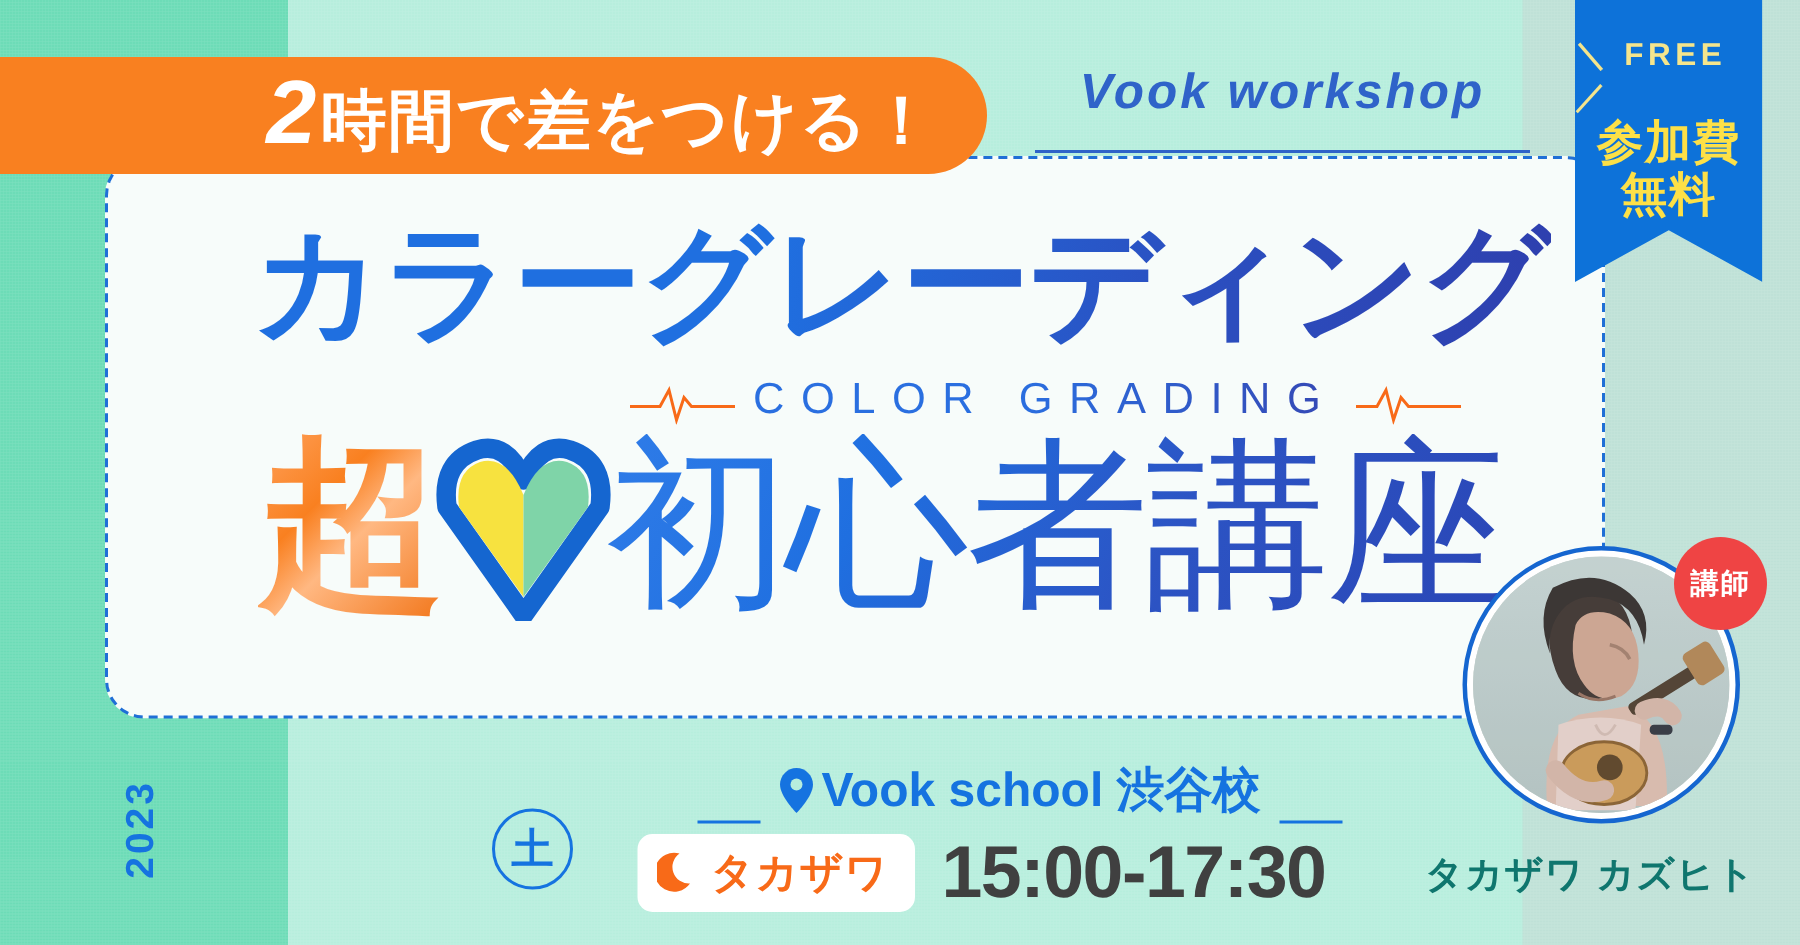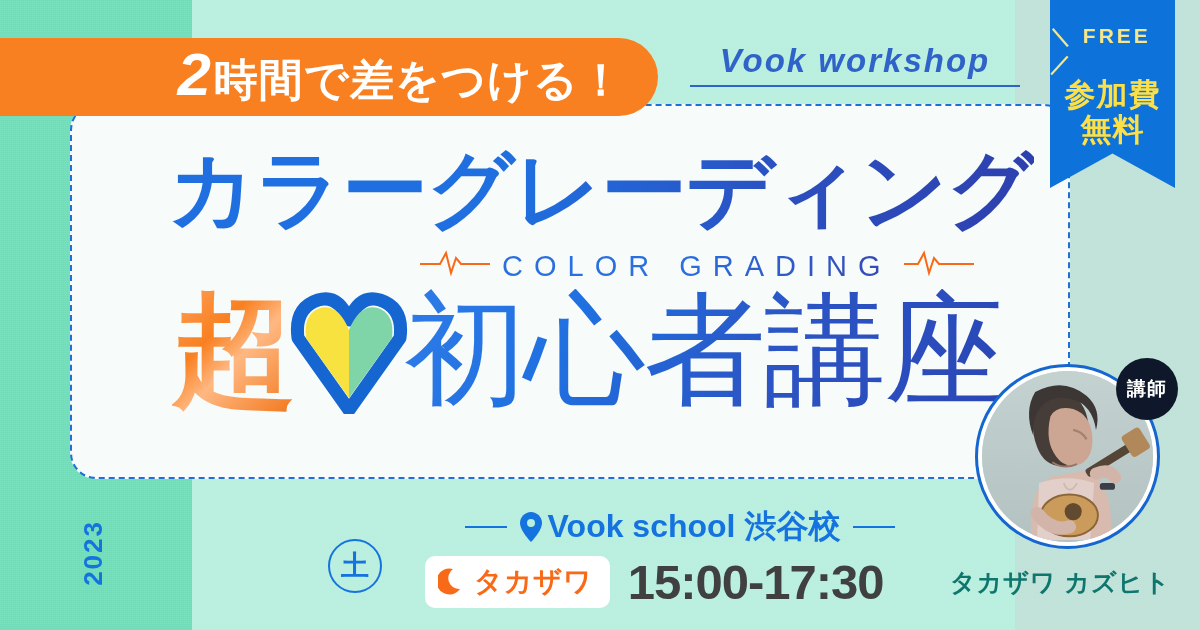--- a/index.html
+++ b/index.html
@@ -29,42 +29,42 @@
         background:#f98020;border-radius:0 40px 40px 0;
         display:flex;align-items:center;justify-content:flex-end;
         padding-right:34px;box-sizing:border-box;}
   .pill-text{color:#fff;font-size:44px;font-weight:bold;letter-spacing:1px;
              white-space:nowrap;}
   .pill-num{font-size:60px;font-style:italic;font-weight:bold;line-height:1;
             margin-right:2px;}
 
   
   .ws{position:absolute;left:690px;top:42px;width:330px;
-      border-bottom:2px solid #2e63c8;padding-bottom:5px;text-align:center;}
+      border-bottom:2px solid #2e63c8;padding-bottom:20px;text-align:center;}
   .ws span{color:#2f63c9;font-size:33px;font-style:italic;font-weight:bold;
            letter-spacing:2px;}
 
   
   .ribbon{position:absolute;left:1050px;top:-4px;width:125px;height:192px;
           background:#0d72d9;
           clip-path:polygon(0 0,100% 0,100% 100%,50% 82%,0 100%);
           display:flex;flex-direction:column;align-items:center;
           padding-top:26px;box-sizing:border-box;}
   .ribbon .free{color:#f5e58c;font-size:21px;font-weight:bold;letter-spacing:3px;}
   .ribbon .jp{color:#fde047;font-size:31px;font-weight:bold;line-height:1.12;
               letter-spacing:1px;}
 
   
   .title{position:absolute;left:168px;top:146px;font-size:86px;font-weight:bold;
          letter-spacing:-1px;line-height:1;white-space:nowrap;
          background:linear-gradient(100deg,#1f6fe0 0%,#1f6fe0 40%,#2b4fc0 72%,#2e3fae 100%);
          -webkit-background-clip:text;background-clip:text;color:transparent;}
 
   
-  .cg{position:absolute;left:420px;top:250px;display:flex;align-items:flex-start;gap:12px;}
+  .cg{position:absolute;left:420px;top:250px;display:flex;align-items:flex-end;gap:12px;}
   .cg-text{font-size:29px;font-weight:500;letter-spacing:11px;
     background:linear-gradient(90deg,#2a6fe0 0%,#2a6fe0 45%,#3548b4 100%);
     -webkit-background-clip:text;background-clip:text;color:transparent;}
   .wave{display:block;}
 
   
   .line2{position:absolute;left:172px;top:286px;display:flex;align-items:center;}
   .cho{font-size:124px;font-weight:bold;line-height:1;
     background:linear-gradient(135deg,#ffa25c 0%,#f98020 35%,#ffb882 55%,#f2761a 100%);
     -webkit-background-clip:text;background-clip:text;color:transparent;}
@@ -73,38 +73,38 @@
     background:linear-gradient(120deg,#2f7ce8 0%,#1f6fe0 30%,#2c54c4 62%,#2a46b6 100%);
     -webkit-background-clip:text;background-clip:text;color:transparent;}
 
   
   .teacher{position:absolute;left:975px;top:364px;width:185px;height:185px;}
   .photo-ring{position:absolute;inset:0;border-radius:50%;border:3px solid #1566d0;
               background:#fff;padding:4px;box-sizing:border-box;}
   .photo{width:100%;height:100%;border-radius:50%;overflow:hidden;position:relative;
          background:#c9d4cf;}
   .badge{position:absolute;right:-18px;top:-6px;width:62px;height:62px;border-radius:50%;
-         background:#0f172a;color:#fff;font-size:19px;font-weight:bold;
+         background:#ef4444;color:#fff;font-size:19px;font-weight:bold;
          display:flex;align-items:center;justify-content:center;letter-spacing:1px;z-index:4;}
   .tname{position:absolute;left:950px;top:566px;width:240px;text-align:left;
          color:#0f766e;font-size:25px;font-weight:bold;letter-spacing:1px;}
 
   
   .year{position:absolute;left:78px;top:520px;color:#1573e0;font-size:26px;
         font-weight:bold;letter-spacing:2px;
         writing-mode:vertical-rl;transform:rotate(180deg);}
   .bigdate{position:absolute;left:108px;top:493px;color:#1573e0;font-size:124px;
            font-weight:bold;line-height:1;letter-spacing:-4px;}
   .dow{position:absolute;left:328px;top:539px;width:54px;height:54px;border-radius:50%;
        border:2px solid #1573e0;color:#1573e0;font-size:28px;font-weight:bold;
        display:flex;align-items:center;justify-content:center;box-sizing:border-box;}
 
   
   .venue{position:absolute;left:420px;top:505px;width:520px;
-         display:flex;align-items:center;justify-content:center;gap:13px;}
+         display:flex;align-items:flex-end;justify-content:center;gap:13px;}
   .vline{flex:0 0 42px;height:2px;background:#1573e0;}
   .vtext{color:#1573e0;font-size:32px;font-weight:bold;white-space:nowrap;
          display:flex;align-items:center;gap:6px;}
 
   
   .timerow{position:absolute;left:425px;top:554px;display:flex;align-items:center;gap:18px;}
   .session{background:#fff;border-radius:10px;padding:7px 17px 7px 13px;
            display:flex;align-items:center;gap:9px;}
   .session span{color:#f86a18;font-size:28px;font-weight:bold;letter-spacing:1px;}
   .hours{color:#404040;font-size:49px;font-weight:bold;letter-spacing:-1px;

